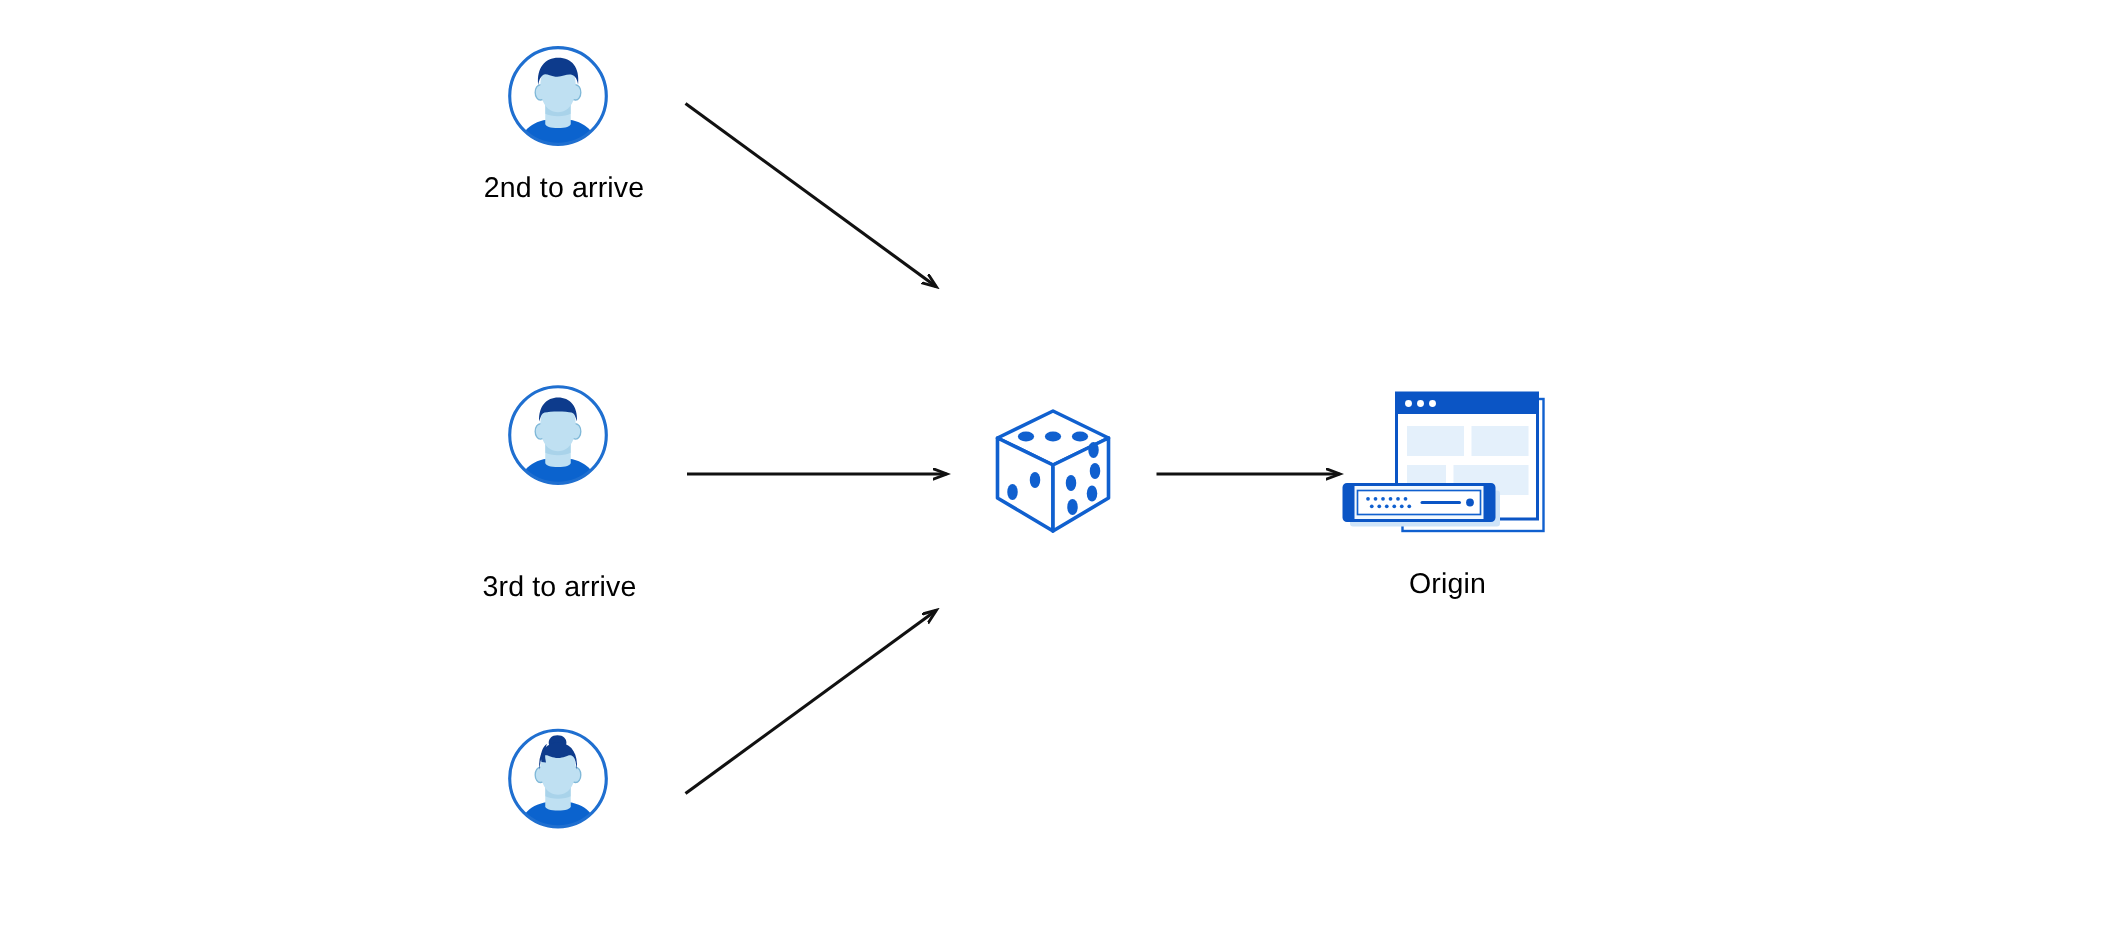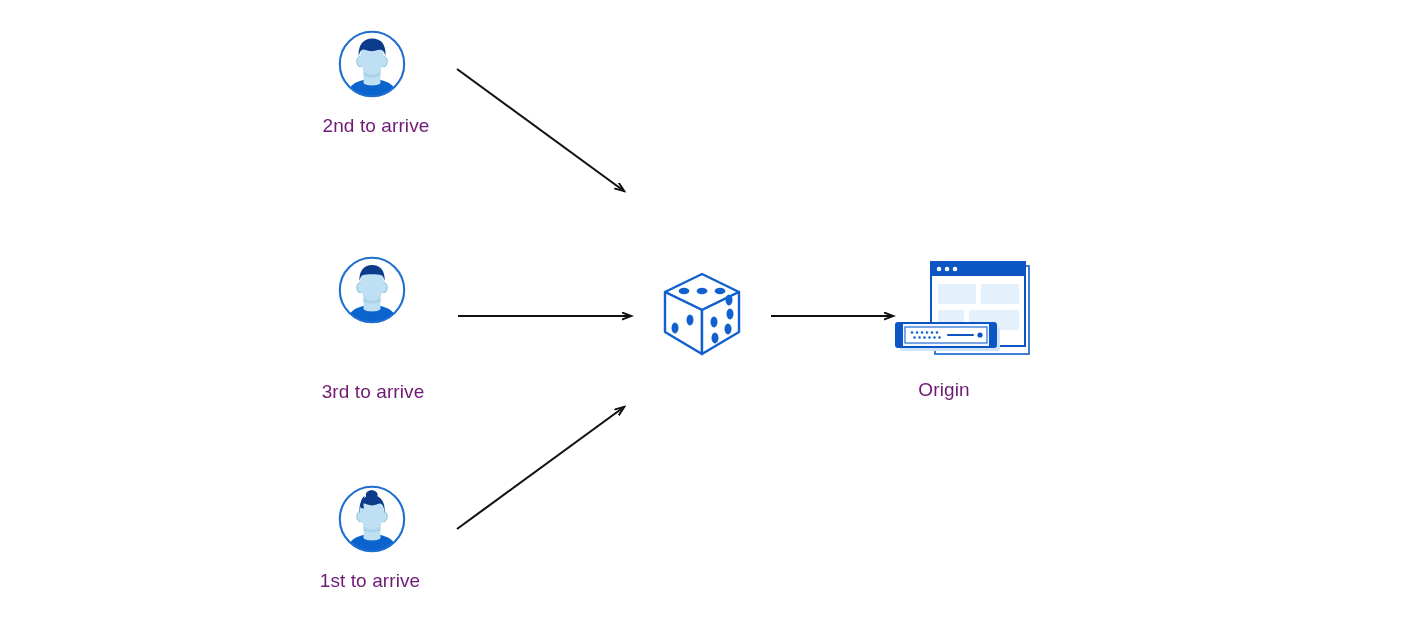--- a/index.html
+++ b/index.html
@@ -16,21 +16,21 @@
     height: 633px;
     background: #ffffff;
     overflow: hidden;
   }
   .node-label {
     position: absolute;
     width: 260px;
     text-align: center;
     font-family: "Liberation Sans", sans-serif;
     font-size: 19px;
-    color: #701a75;
+    color: #000000;
     letter-spacing: 0.1px;
     white-space: nowrap;
   }
   .avatar-wrap { position: absolute; }
   .dice-wrap { position: absolute; }
   .origin-wrap { position: absolute; }
   svg.arrows {
     position: absolute;
     left: 0;
     top: 0;
@@ -119,21 +119,20 @@
         <ellipse cx="23.3" cy="32.6" rx="3.5" ry="5.1" fill="#bfe0f2" stroke="#7fb8d8" stroke-width="0.9"></ellipse>
         <ellipse cx="46.7" cy="32.6" rx="3.5" ry="5.1" fill="#bfe0f2" stroke="#7fb8d8" stroke-width="0.9"></ellipse>
         <path d="M23.2,28.5 C23.2,17.8 28.6,12.2 35,12.2 C41.4,12.2 46.8,17.8 46.8,28.5 C46.8,39.6 41.8,45.8 35,45.8 C28.2,45.8 23.2,39.6 23.2,28.5 Z" fill="#bfe0f2"></path>
         <path d="M34.6,6.2 C38.6,6.2 40.6,8.6 40.6,11.1 C40.6,13.3 38.8,14.8 36.0,15.0 L33.0,15.0 C30.4,14.7 28.8,13.2 28.8,11.1 C28.8,8.6 30.7,6.2 34.6,6.2 Z" fill="#0d3b8c"></path>
         <path d="M22.6,29.2 C21.4,17.6 27.0,11.0 35.0,11.0 C43.1,11.0 48.7,17.6 47.5,29.2 C47.1,25.4 46.6,22.0 45.0,20.4 C42.6,18.0 40.0,21.4 35.0,21.4 C30.0,21.4 27.5,18.0 25.0,20.4 C23.4,22.0 23.0,25.4 22.6,29.2 Z" fill="#0d3b8c"></path>
         <path d="M24.0,24.0 C23.0,19.0 24.4,14.0 27.6,11.8 C26.0,16.0 26.1,20.4 27.0,24.4 Z" fill="#0d3b8c"></path>
       </g>
       <circle cx="35" cy="35" r="32.2" fill="none" stroke="#1f6fd0" stroke-width="2.1"></circle>
     </svg>
   </div>
-  <div class="node-label" style="left:240px; top:570px;">1st to arrive</div>
 
   <div class="dice-wrap" style="left:660px; top:270px;">
     <svg width="84" height="88" viewBox="0 0 84 88">
       <g stroke="#1060cf" stroke-width="2.4" fill="#ffffff" stroke-linejoin="round" stroke-linecap="round">
 
         <path d="M42,4 L79,22 L42,40 L5,22 Z"></path>
 
         <path d="M5,22 L42,40 L42,84 L5,62 Z"></path>
 
         <path d="M79,22 L79,62 L42,84 L42,40 Z"></path>
@@ -198,15 +197,15 @@
         <circle cx="31.5" cy="83.5" r="1.25"></circle>
           <circle cx="36.5" cy="83.5" r="1.25"></circle>
         <circle cx="41.5" cy="83.5" r="1.25"></circle>
           <circle cx="46.5" cy="83.5" r="1.25"></circle>
       </g>
 
       <line x1="55" y1="81" x2="80" y2="81" stroke="#0b55c5" stroke-width="2" stroke-linecap="round"></line>
       <circle cx="87" cy="81" r="2.6" fill="#0b55c5"></circle>
     </svg>
   </div>
-  <div class="node-label" style="left:814px; top:379px;">Origin</div>
+  <div class="node-label" style="left:835px; top:379px;">Origin</div>
 
 </div>
 
 </body></html>

